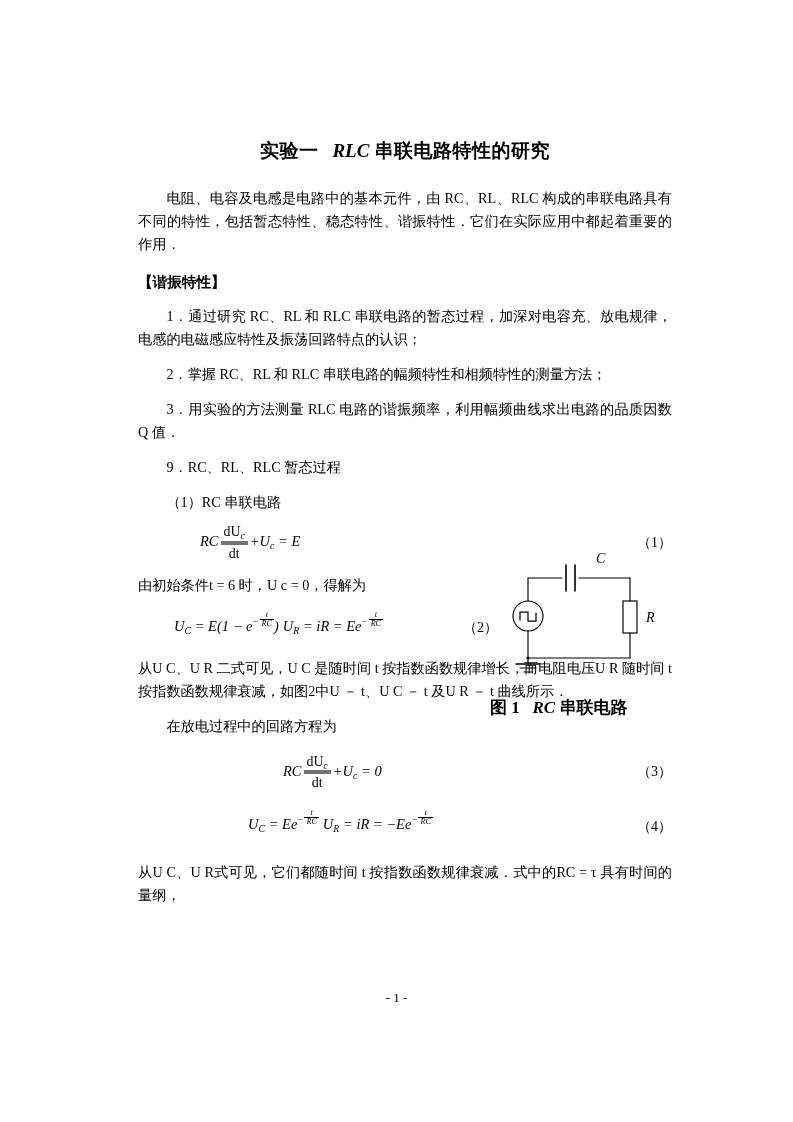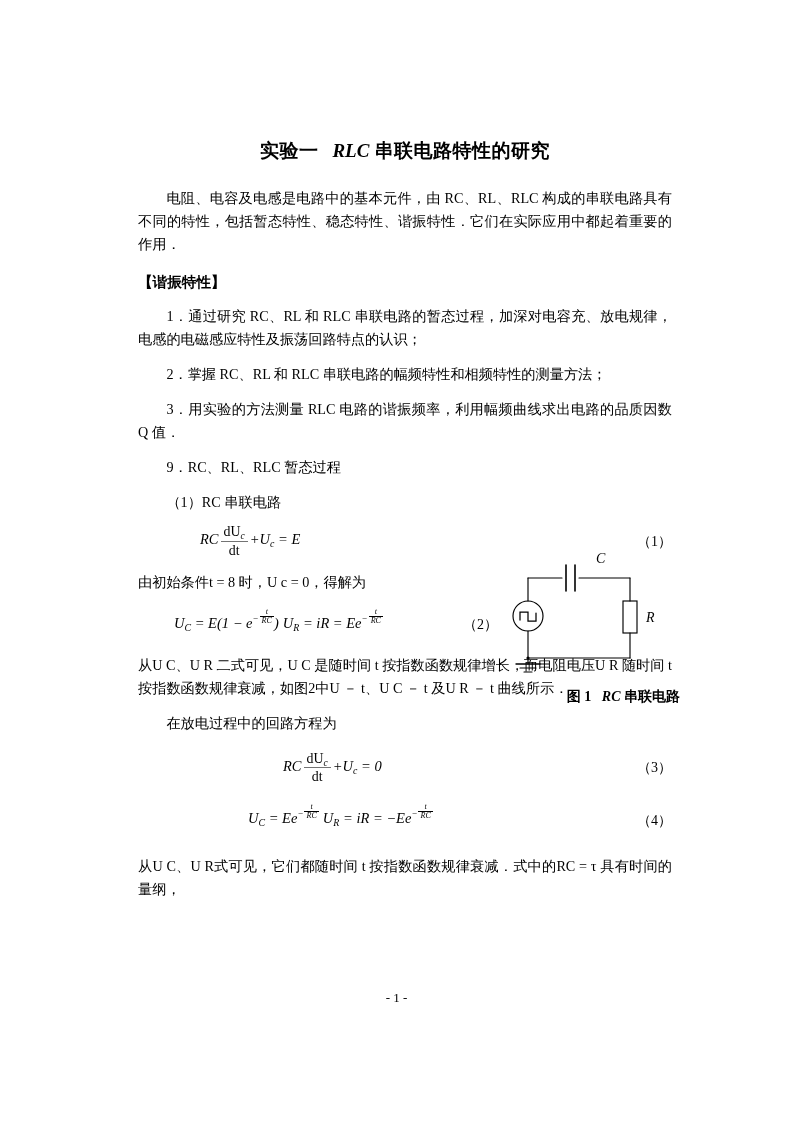--- a/index.html
+++ b/index.html
@@ -91,21 +91,21 @@
   }
 
   .frac {
     display: inline-block;
     vertical-align: middle;
     text-align: center;
     font-size: 0.96em;
     line-height: 1.12;
     margin: 0 2px;
   }
-  .frac .num { display: block; border-bottom: 1px solid #737373; padding: 0 3px 1px 3px; }
+  .frac .num { display: block; border-bottom: 4px solid #737373; padding: 0 3px 1px 3px; }
   .frac .den { display: block; padding: 1px 3px 0 3px; }
 
   .expfrac {
     display: inline-block;
     vertical-align: 0.55em;
     text-align: center;
     font-size: 0.56em;
     line-height: 1.05;
     margin: 0 0 0 1px;
   }
@@ -114,24 +114,24 @@
   .minus-exp { vertical-align: 0.75em; font-size: 0.62em; }
 
   
   .figure {
     position: absolute;
     left: 490px;
     top: 543px;
     width: 190px;
   }
   .fig-caption {
-    text-align: right;
-    font-size: 14px;
+    text-align: left;
+    font-size: 17px;
     font-weight: bold;
-    margin-top: 6px;
+    margin-top: 14px;
   }
   .fig-caption .lat { font-weight: bold; }
 
   .page-number {
     position: absolute;
     left: 0;
     top: 990px;
     width: 793px;
     text-align: center;
     font-size: 13px;
@@ -164,21 +164,21 @@
     <p class="body-text indent2">（1）RC 串联电路</p>
 
 
     <div class="eq-row eq-indent-a">
       <span class="eq-body">
         <span class="lat">RC</span><span class="frac"><span class="num"><span class="up">dU</span><sub>c</sub></span><span class="den up">dt</span></span><span>+</span><span>U</span><sub>c</sub> <span>= E</span>
       </span>
       <span class="eq-num">（1）</span>
     </div>
 
-    <p class="body-text">由初始条件t = 8 时，U c = 0，得解为</p>
+    <p class="body-text">由初始条件t = 6 时，U c = 0，得解为</p>
 
     <div class="eq-row eq-indent-b" style="margin-top:14px;">
       <div style="display:inline-block;">
         <div class="eq-body" style="margin-bottom:10px;">
           <span>U</span><sub>C</sub> <span>= E(1 − e</span><span class="minus-exp">−</span><span class="expfrac"><span class="num">t</span><span class="den">RC</span></span><span>)</span>
         </div>
         <div class="eq-body">
           <span>U</span><sub>R</sub> <span>= iR = Ee</span><span class="minus-exp">−</span><span class="expfrac"><span class="num">t</span><span class="den">RC</span></span>
         </div>
       </div>

